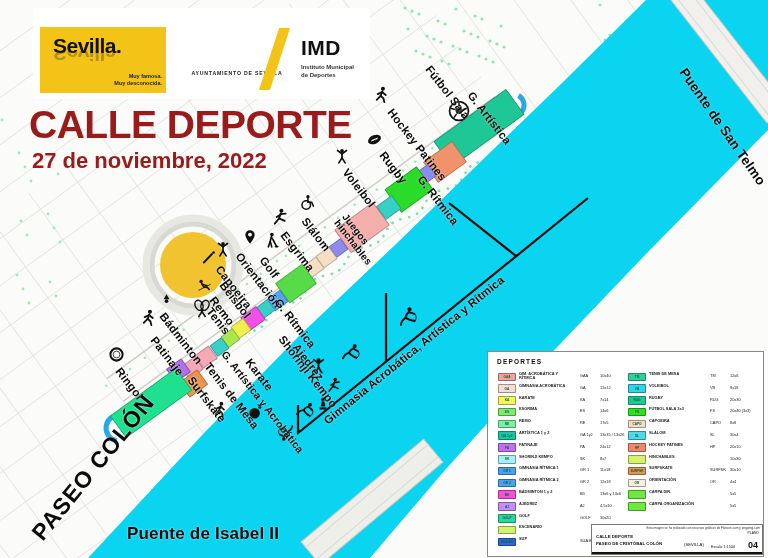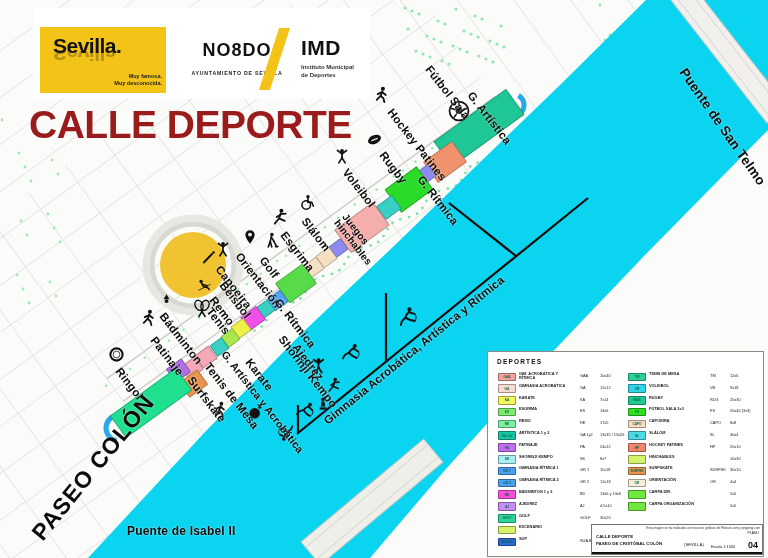--- a/index.html
+++ b/index.html
@@ -514,42 +514,42 @@
       <div class="map-label" style="left: 211px; top: 361px; font-size: 11.5px; transform: rotate(52deg);">Tenis de Mesa</div>
       <div class="map-label" style="left: 228px; top: 349px; font-size: 10.5px; transform: rotate(52deg);">G. Artística y Acrobática</div>
       <div class="map-label" style="left: 299px; top: 342px; font-size: 11.5px; transform: rotate(52deg);">Ajedrez</div>
       <div class="map-label" style="left: 252px; top: 357px; font-size: 11.5px; transform: rotate(52deg);">Karate</div>
       <div class="map-label" style="left: 285px; top: 334px; font-size: 11.5px; transform: rotate(52deg);">Shorinji Kempo</div>
       <div class="map-label" style="left: 281px; top: 297px; font-size: 11.5px; transform: rotate(52deg);">G. Rítmica</div>
       <div class="map-label" style="left: 348px; top: 212px; font-size: 10px; transform: rotate(52deg);">Juegos
 hinchables</div>
       <div class="map-label" style="left: 688px; top: 66px; font-size: 13.5px; transform: rotate(55deg);">Puente de San Telmo</div>
       <div class="map-label" style="left: 28px; top: 530px; font-size: 23px; transform: rotate(-51deg); letter-spacing: 1px; font-weight: 900;">PASEO COLÓN</div>
-      <div class="map-label" style="left: 127px; top: 525px; font-size: 12px; transform: rotate(0deg);">Puente de Isabel II</div>
+      <div class="map-label" style="left: 127px; top: 525px; font-size: 17px; transform: rotate(0deg);">Puente de Isabel II</div>
       <div class="map-label" style="left: 322px; top: 418px; font-size: 11.5px; transform: rotate(-39deg);">Gimnasia Acrobática, Artística y Rítmica</div>
     </div>
 
   <div id="logo-card">
     <div id="sevilla-box">
       <div id="sevilla-word">Sevilla.</div>
       <div id="sevilla-reflect">Sevilla.</div>
       <div id="sevilla-tag">
         <span>Muy famosa.</span><br><span>Muy desconocida.</span>
       </div>
     </div>
-    <div id="nosdo-title">NO8DO</div>
     <div id="nosdo-sub">AYUNTAMIENTO DE SEVILLA</div>
     <div id="slash-bar"></div>
     <div id="imd-title">IMD</div>
     <div id="imd-sub">
       <span>Instituto Municipal</span><br><span>de Deportes</span>
     </div>
   </div>
 
   <div id="main-title">CALLE DEPORTE</div>
+  <div id="date-title">27 de noviembre, 2022</div>
 
   <div id="legend">
     <div id="legend-title">DEPORTES</div>
     <div id="legend-left" class="legend-col">
         <div class="legend-row">
           <div class="legend-swatch" style="background: rgb(242, 163, 155);">GAA</div>
           <div class="legend-name">GIM. ACROBÁTICA Y RÍTMICA</div>
           <div class="legend-code">GAA</div>
           <div class="legend-size">10x40</div>
         </div>

